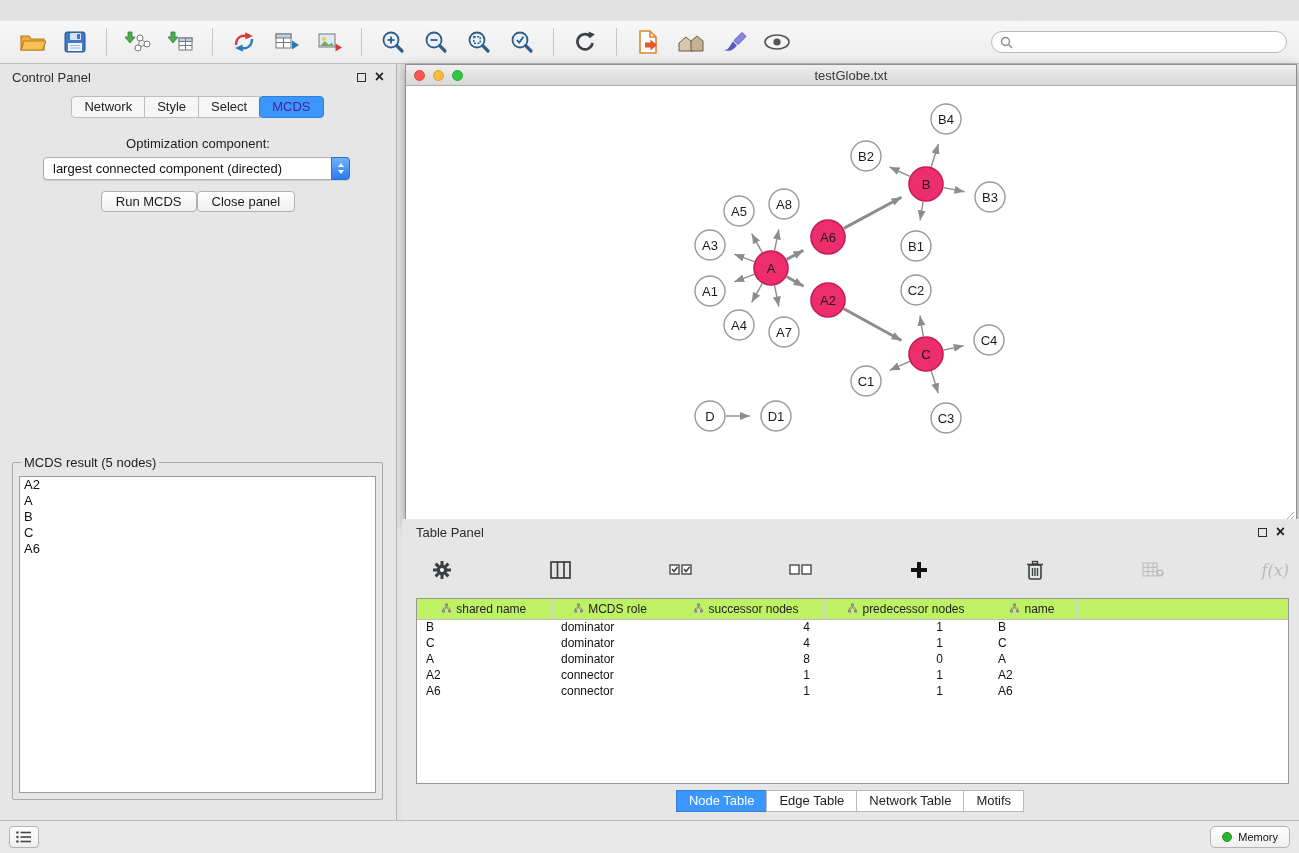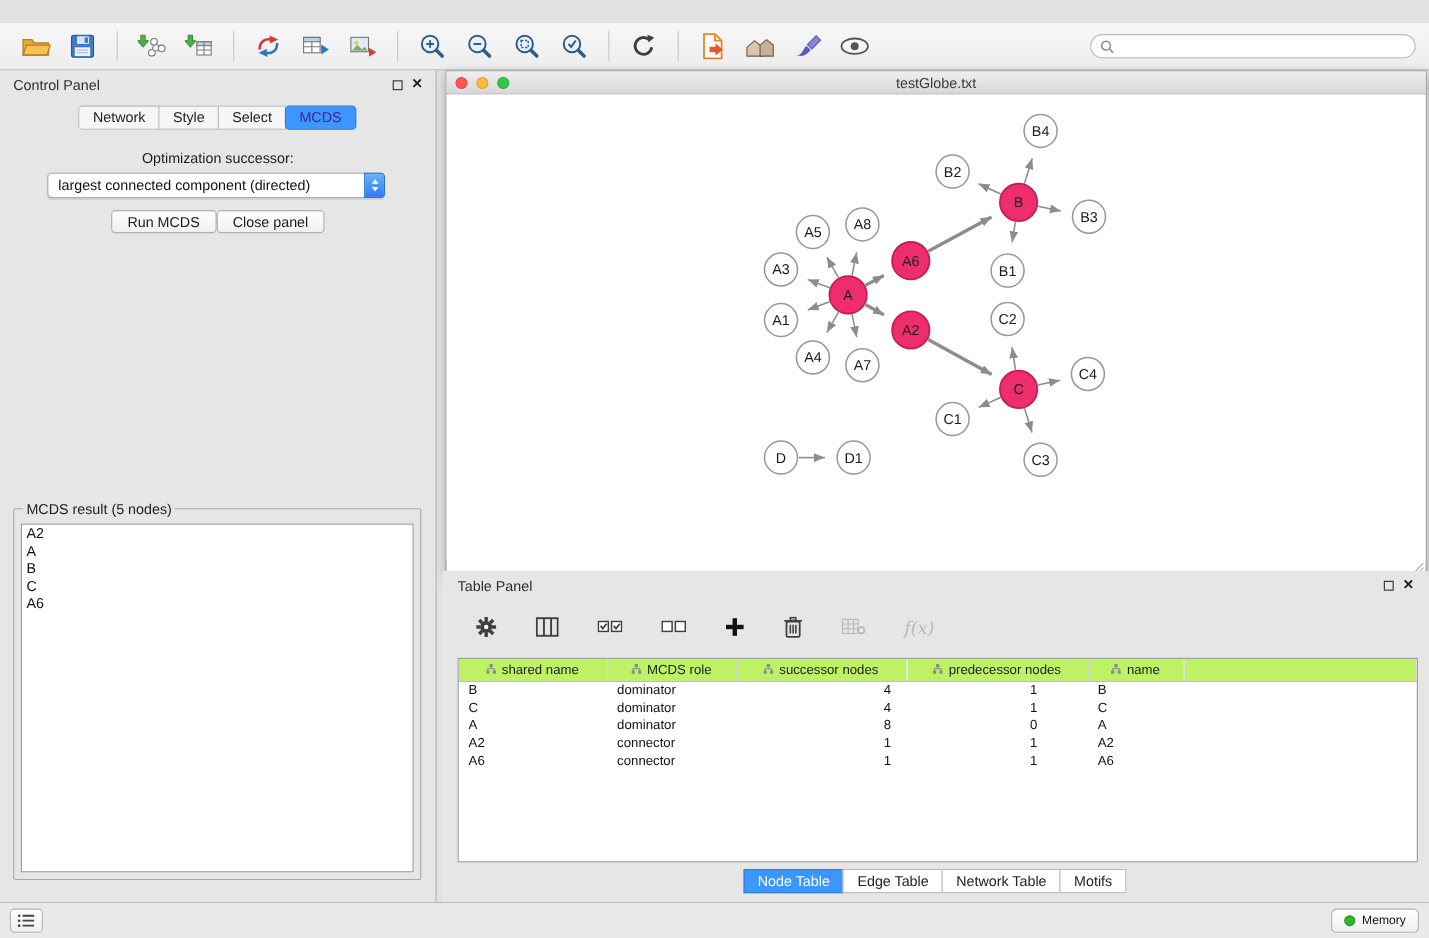--- a/index.html
+++ b/index.html
@@ -120,21 +120,21 @@
   .nw-titlebar .light { width:11px; height:11px; }
   .nw-title { position:absolute; left:0; right:0; text-align:center; font-size:13px; color:#3a3a3a; }
   .nw-canvas { position:relative; width:890px; height:424px; background:#fff; overflow:hidden; }
   .nw-canvas svg.graph { position:absolute; top:0; left:0; }
   .resize-grip { position:absolute; right:1px; bottom:1px; }
 
   
   .table-panel { position:absolute; left:402px; top:519px; right:0; bottom:33px; background:#e6e6e6; }
   .tp-toolbar {
     position:absolute; top:30px; left:16px; right:10px; height:42px;
-    display:flex; align-items:center; gap:35px; padding-left:14px;
+    display:flex; align-items:center; gap:35px; padding-left:14px;justify-content:space-between;
   }
   .tp-tool-btn { background:transparent; border:none; display:flex; align-items:center; justify-content:center; cursor:default; }
   .fx-label { font-family:"DejaVu Serif", serif; font-style:italic; font-size:16px; color:#b9b9b9; }
   .table-box {
     position:absolute; top:79px; left:14px; right:10px; bottom:36px;
     background:#fff; border:1px solid #979797; overflow:hidden;
   }
   table.node-table { border-collapse:collapse; table-layout:fixed; width:100%; }
   table.node-table th {
     height:20px; background:#bef264; font-weight:normal; font-size:12px; color:#222;
@@ -322,21 +322,21 @@
         <span class="float-icon"></span>
         <span class="close-icon">×</span>
       </span>
     </div>
     <div class="cp-tabs">
         <div class="cp-tab">Network</div>
         <div class="cp-tab">Style</div>
         <div class="cp-tab">Select</div>
         <div class="cp-tab active">MCDS</div>
       </div>
-    <div class="opt-label">Optimization successor:</div>
+    <div class="opt-label">Optimization component:</div>
     <div class="combo">
       <span class="combo-text">largest connected component (directed)</span>
       <span class="combo-stepper">
         <svg width="8" height="13" viewBox="0 0 8 13">
             <path d="M4 1 L7 5 H1 Z" fill="#fff"></path>
             <path d="M4 12 L1 8 H7 Z" fill="#fff"></path>
           </svg>
       </span>
     </div>
     <div class="cp-buttons">

